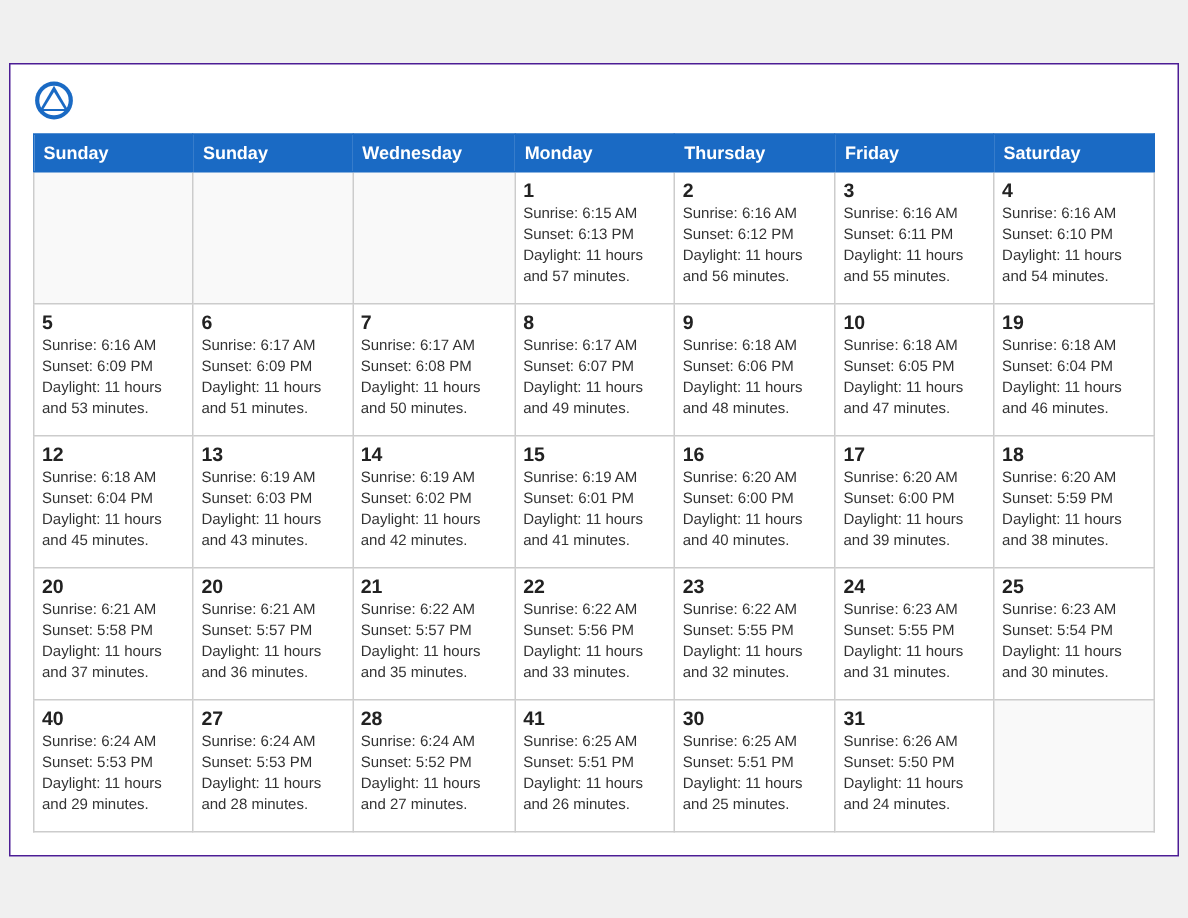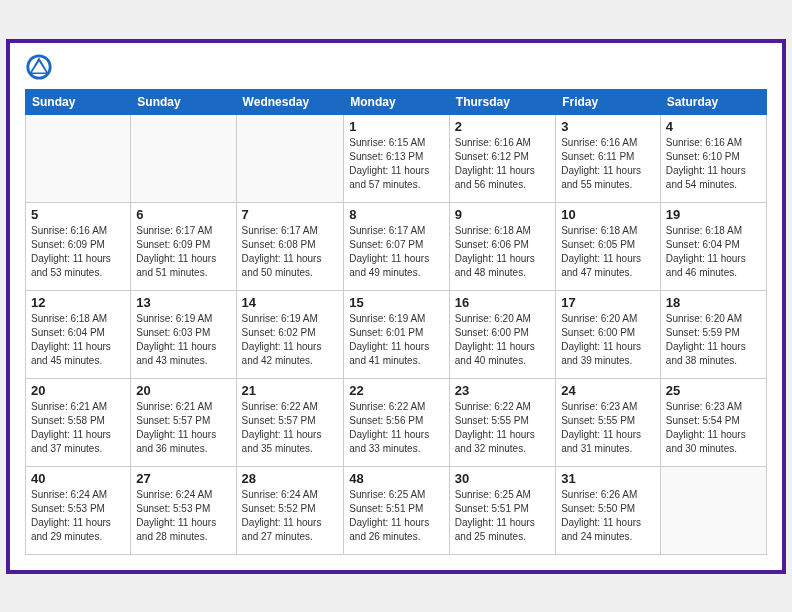--- a/index.html
+++ b/index.html
@@ -9,21 +9,21 @@
       display: flex;
       justify-content: center;
       align-items: center;
       width: 792px;
       height: 612px;
     }
     .calendar-container {
       background: white;
       width: 780px;
       padding: 10px 15px 15px 15px;
-      border: 4px solid #4c1d95;
+      border: 1px solid #4c1d95;
     }
     .header {
       display: flex;
       justify-content: space-between;
       align-items: flex-start;
       margin-bottom: 8px;
     }
     .logo {
       display: flex;
       align-items: center;
@@ -245,21 +245,21 @@
           </td>
           <td>
             <span class="day-number">27</span>
             <div class="day-info">Sunrise: 6:24 AM<br>Sunset: 5:53 PM<br>Daylight: 11 hours<br>and 28 minutes.</div>
           </td>
           <td>
             <span class="day-number">28</span>
             <div class="day-info">Sunrise: 6:24 AM<br>Sunset: 5:52 PM<br>Daylight: 11 hours<br>and 27 minutes.</div>
           </td>
           <td>
-            <span class="day-number">48</span>
+            <span class="day-number">41</span>
             <div class="day-info">Sunrise: 6:25 AM<br>Sunset: 5:51 PM<br>Daylight: 11 hours<br>and 26 minutes.</div>
           </td>
           <td>
             <span class="day-number">30</span>
             <div class="day-info">Sunrise: 6:25 AM<br>Sunset: 5:51 PM<br>Daylight: 11 hours<br>and 25 minutes.</div>
           </td>
           <td>
             <span class="day-number">31</span>
             <div class="day-info">Sunrise: 6:26 AM<br>Sunset: 5:50 PM<br>Daylight: 11 hours<br>and 24 minutes.</div>
           </td>

